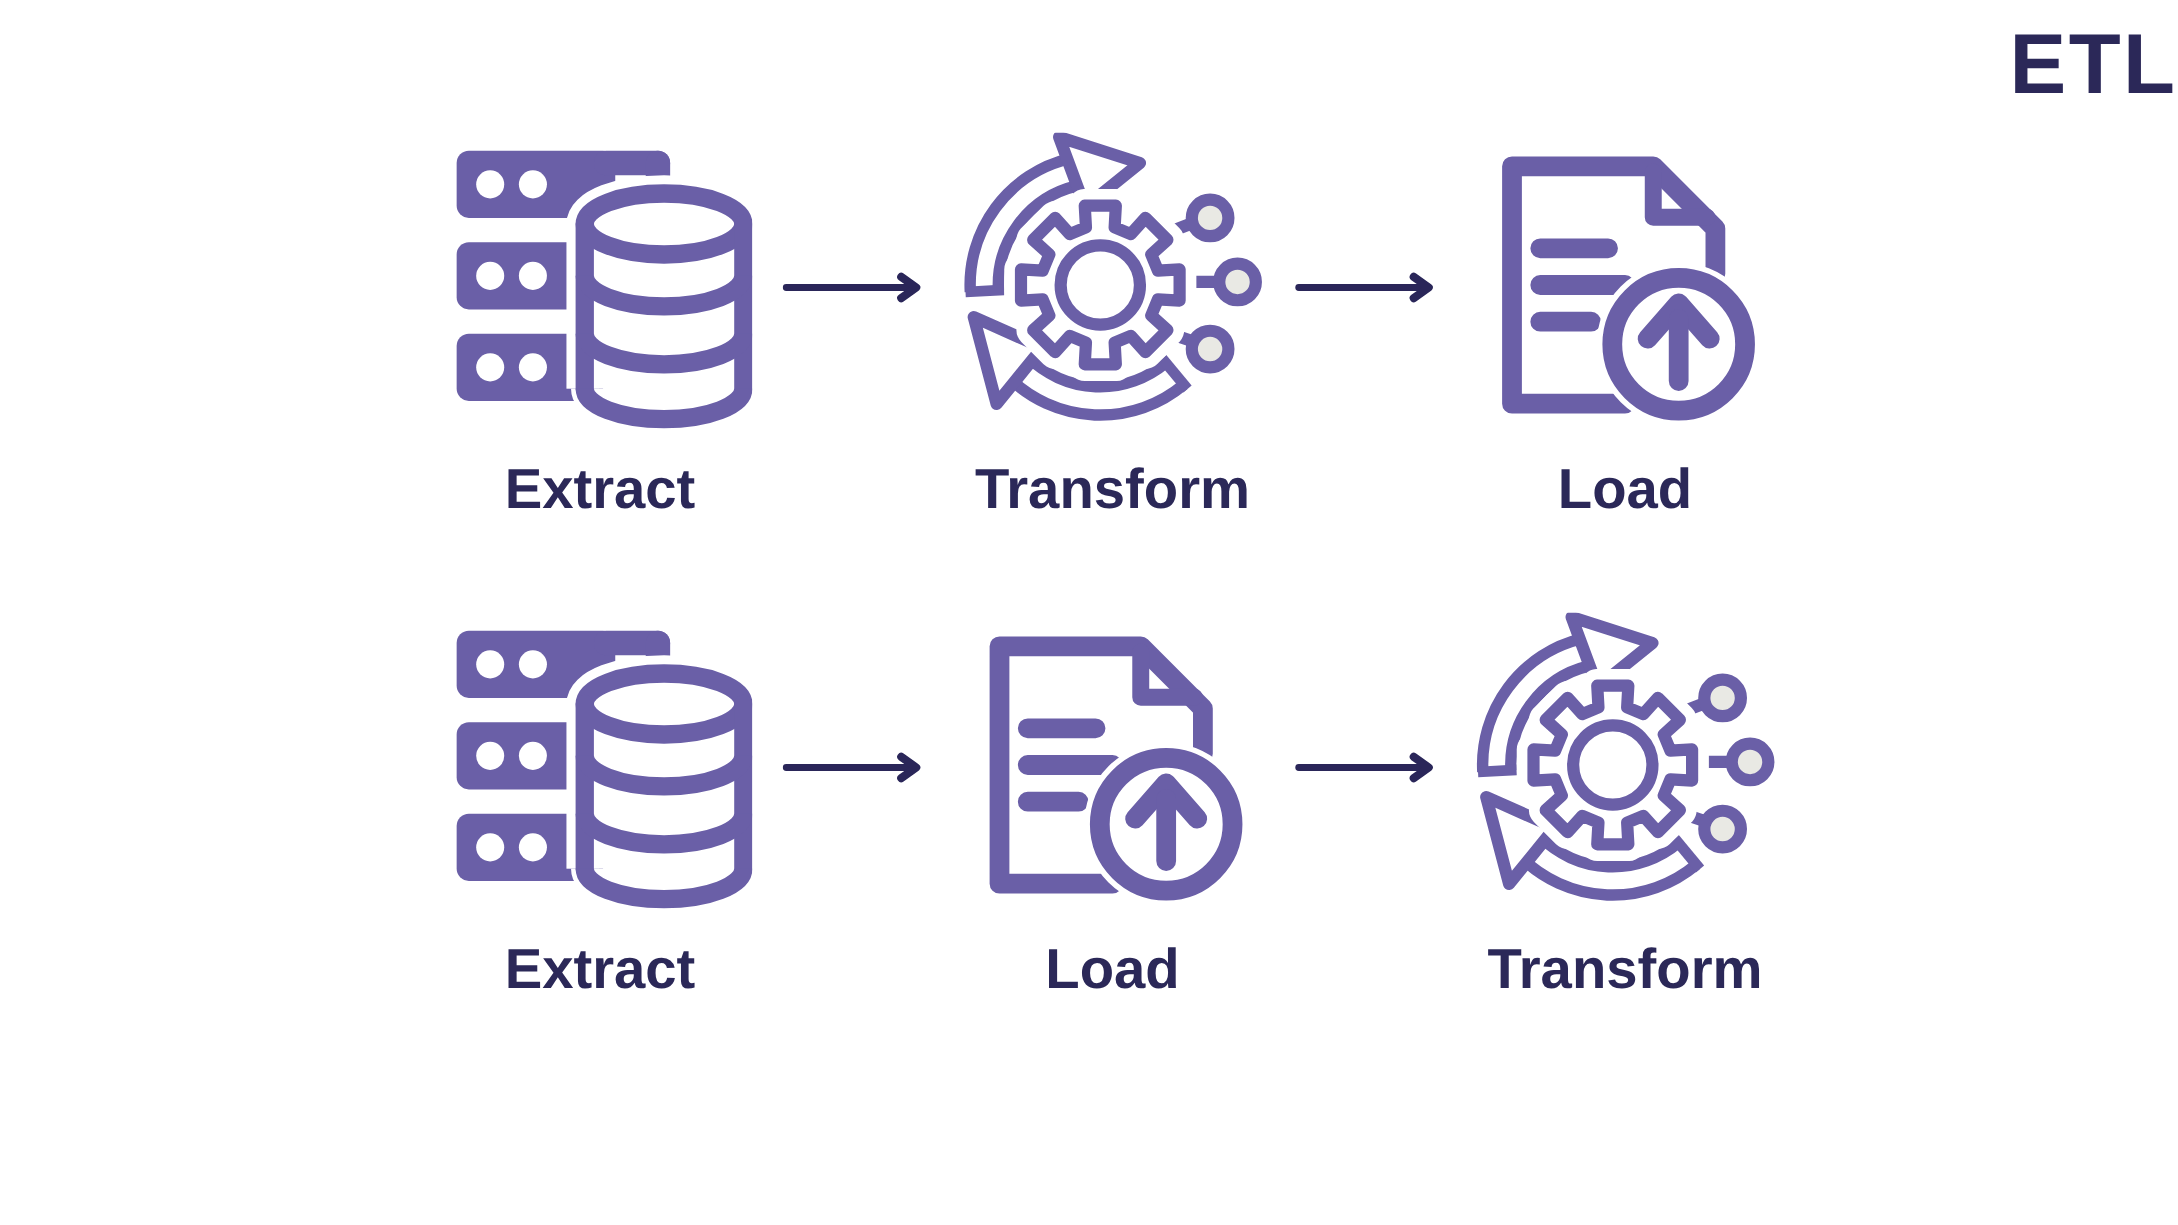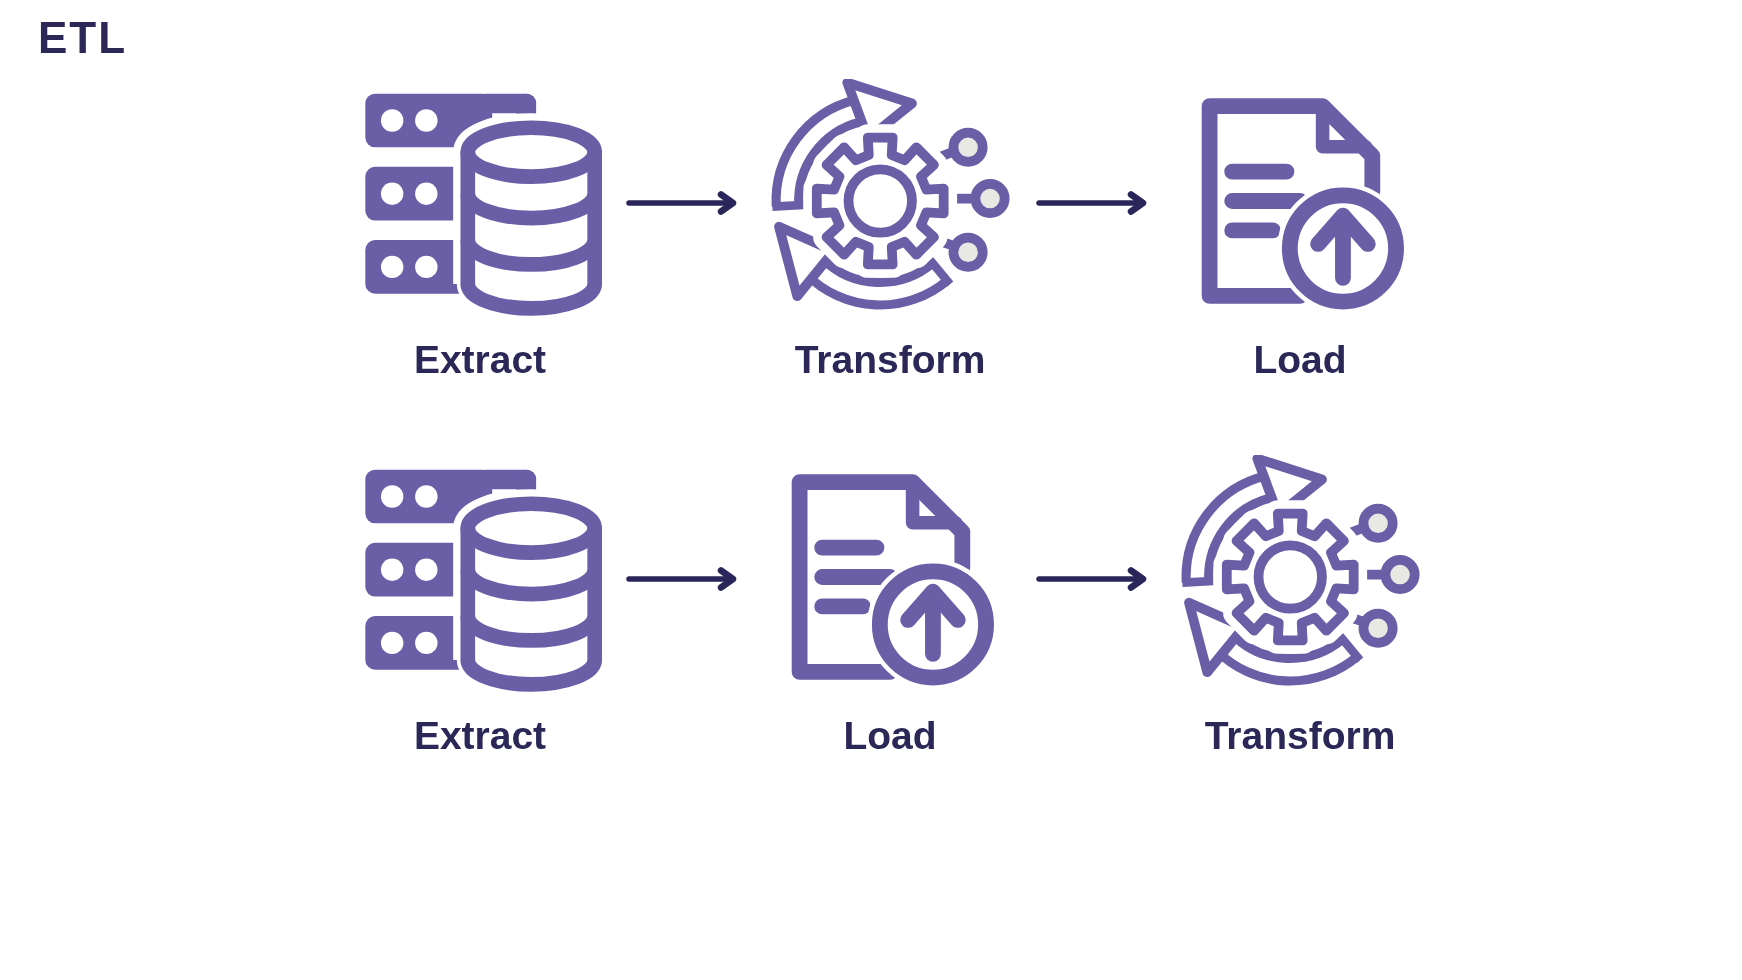--- a/index.html
+++ b/index.html
@@ -10,22 +10,22 @@
     height: 980px;
     overflow: hidden;
     font-family: "Liberation Sans", sans-serif;
   }
   .wrap {
     width: 1704px;
     margin-left: 38px;
     padding-top: 14px;
   }
   .section-title {
-    text-align: left;
-    font-size: 44px;
+    text-align: right;
+    font-size: 68px;
     font-weight: 800;
     letter-spacing: 2px;
     color: #2b2858;
     line-height: 1.1;
   }
   .flow-row {
     display: flex;
     justify-content: center;
     align-items: flex-start;
     margin-top: 16px;
@@ -44,21 +44,21 @@
     justify-content: center;
   }
   .icon {
     width: 244px;
     height: 244px;
     display: block;
   }
   .icon.icon-load { width: 226px; }
   .step-label {
     margin-top: 14px;
-    font-size: 39px;
+    font-size: 45px;
     font-weight: 800;
     color: #2b2858;
     text-align: center;
     white-space: nowrap;
   }
   .arrow-box {
     width: 150px;
     display: flex;
     justify-content: center;
     margin-top: 112px;

